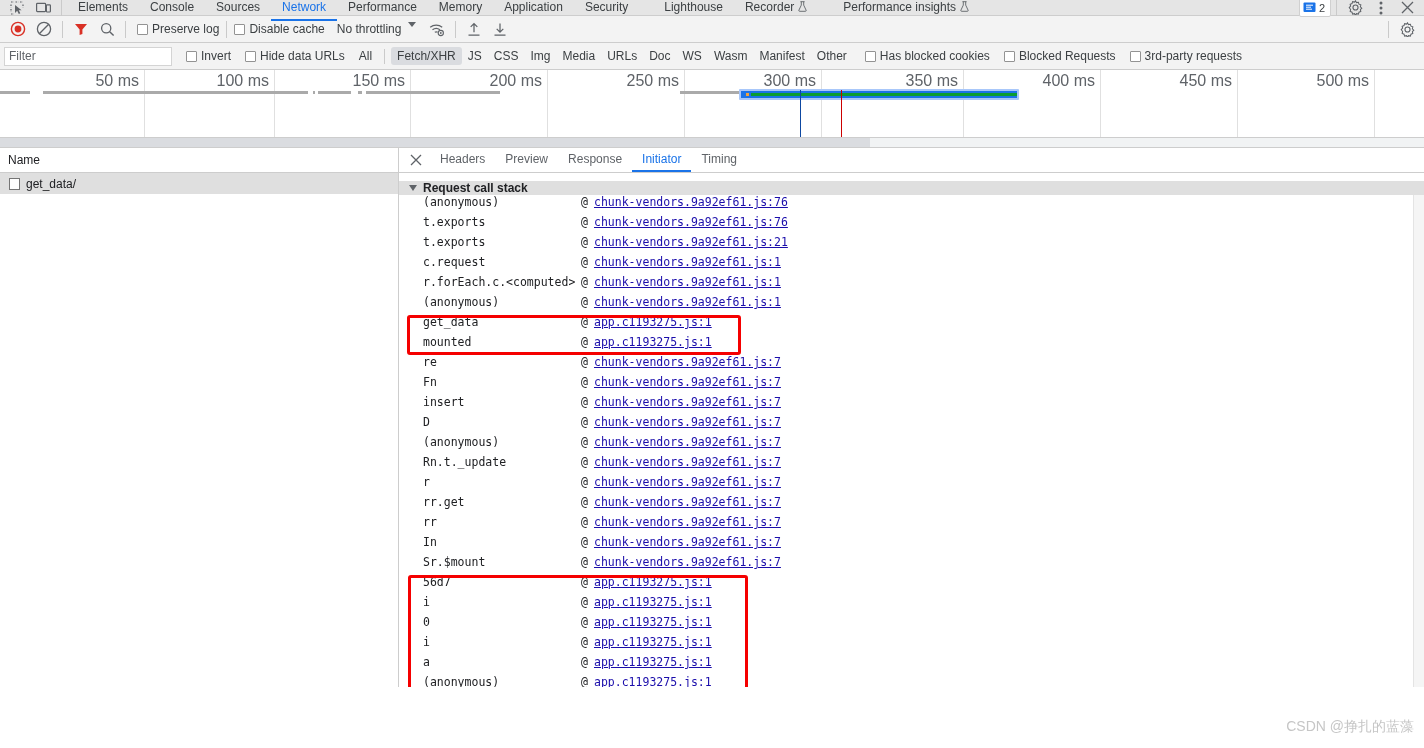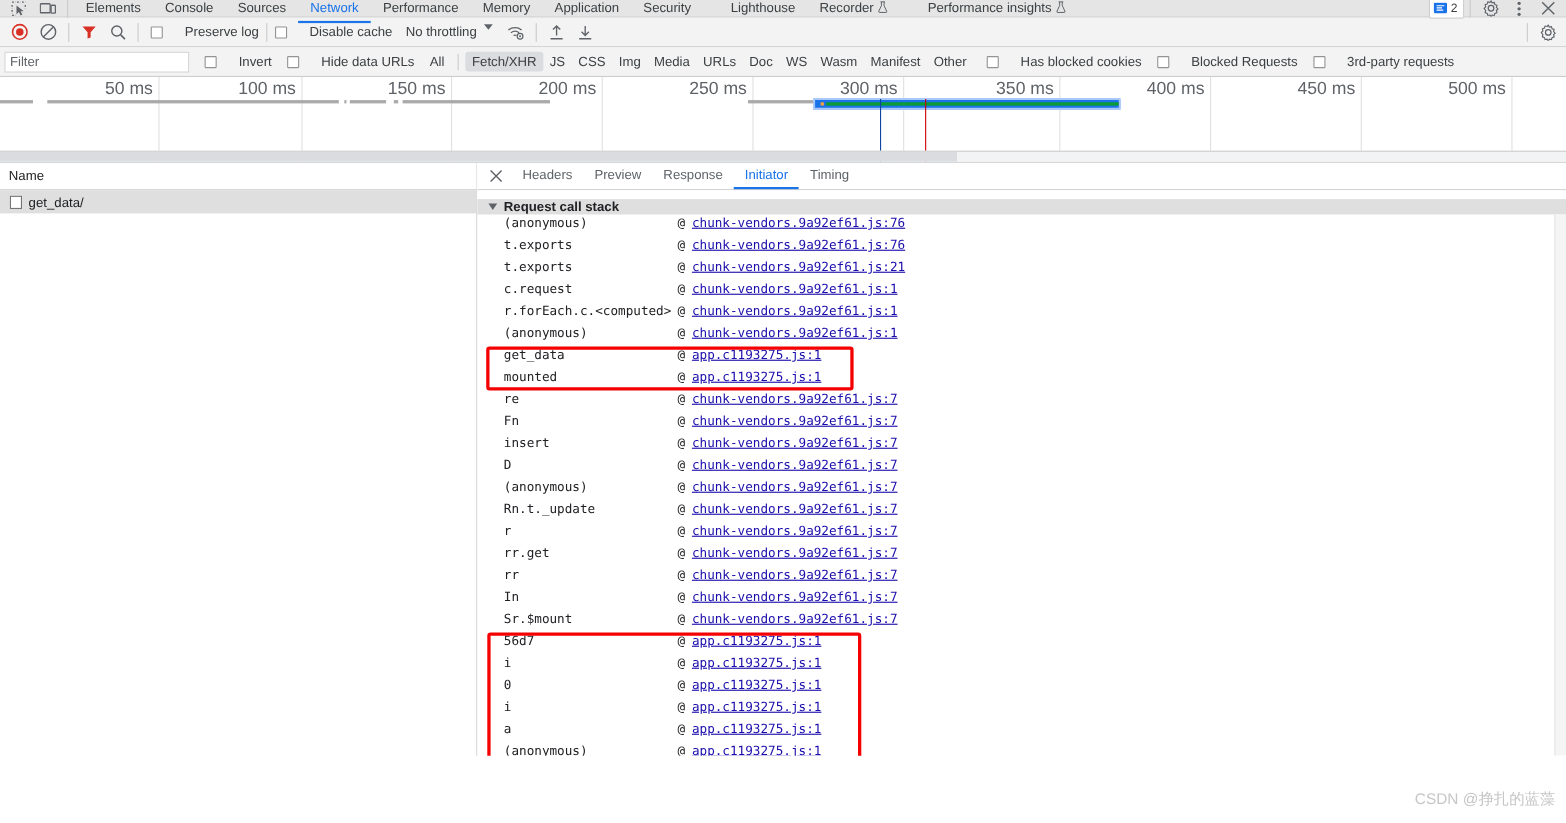--- a/index.html
+++ b/index.html
@@ -62,21 +62,21 @@
   
   .controlbar {
     display: flex; align-items: center;
     height: 27px;
     background: #f3f3f3;
     border-bottom: 1px solid #cdcdcd;
     padding-left: 5px;
   }
   .cb-label {
     font-size: 12px; color: #3c4043; white-space: nowrap;
-    display: flex; align-items: center; gap: 20px;
+    display: flex; align-items: center; gap: 4px;
     cursor: pointer;
     padding: 0 2px;
   }
   .cb-box {
     width: 11px; height: 11px;
     border: 1px solid #939393;
     border-radius: 1px;
     background: #fff;
     display: inline-block;
   }
@@ -183,21 +183,21 @@
     border-top: 1px solid #cdcdcd;
   }
   .ov-scroll-thumb {
     position: absolute; top: 0; bottom: 0;
     background: #dadce0;
   }
 
   
   .split { display: flex; height: 539px; }
   .reqlist {
-    width: 434px;
+    width: 399px;
     border-right: 1px solid #cdcdcd;
     background: #fff;
     display: flex; flex-direction: column; text-align: right;
   }
   .reqlist-head {
     height: 25px;
     display: flex; align-items: center;
     padding-left: 8px;
     font-size: 12px;
     color: #202124;

